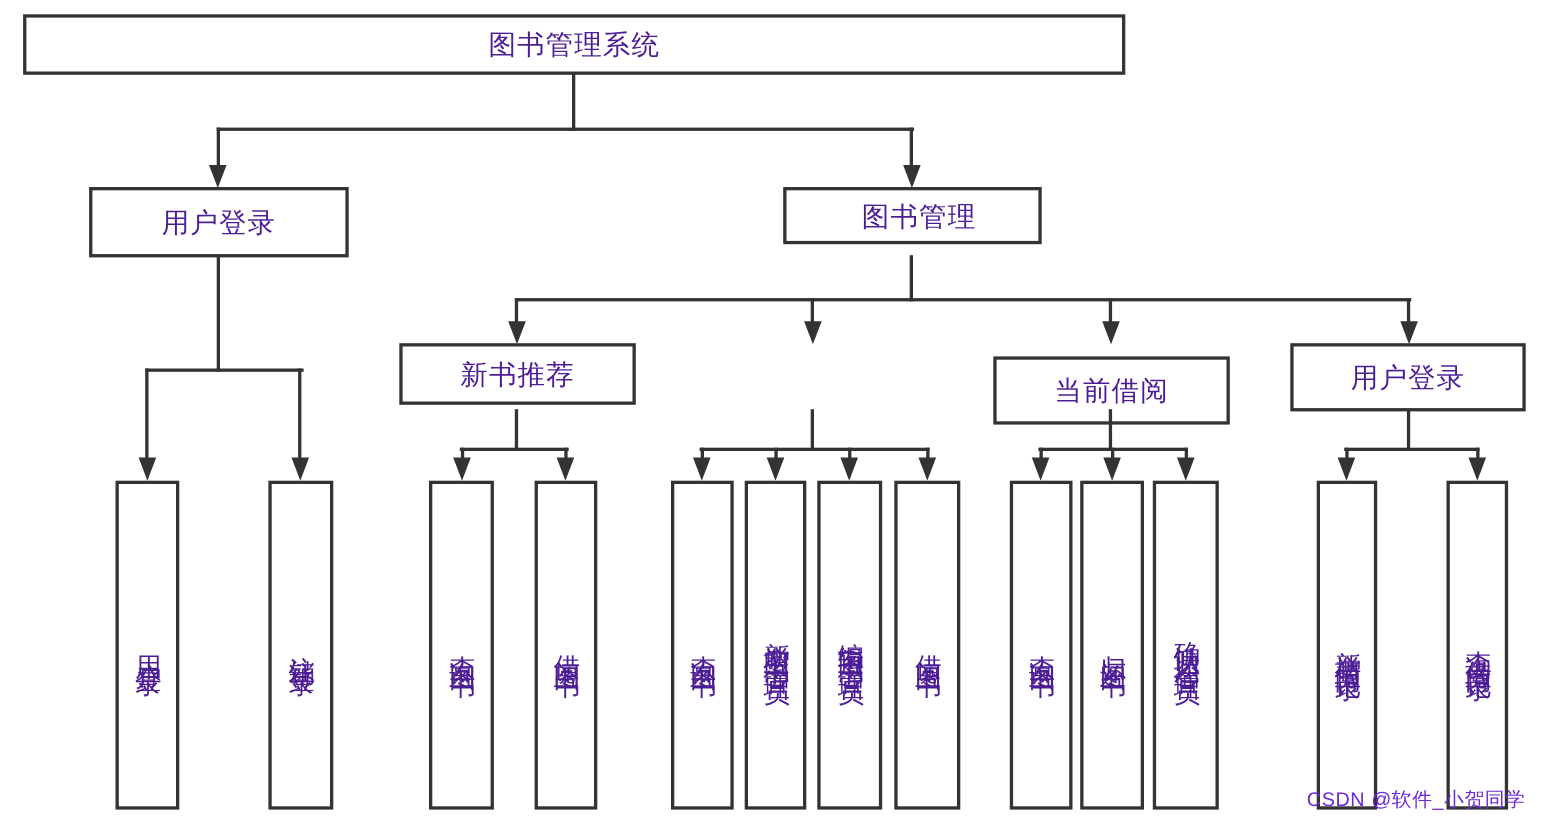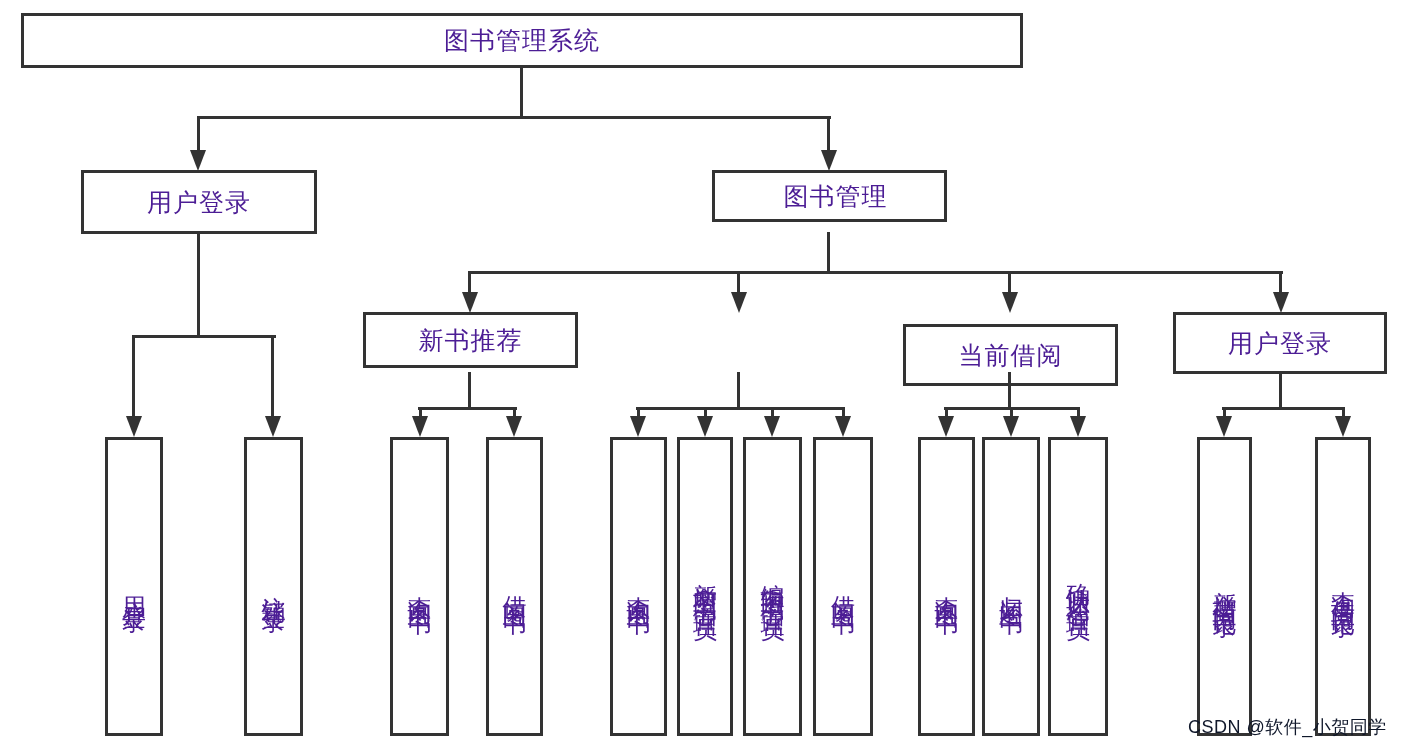--- a/index.html
+++ b/index.html
@@ -41,21 +41,21 @@
     width: 0; height: 0;
     border-left: 8px solid transparent;
     border-right: 8px solid transparent;
     border-top: 21px solid #333333;
   }
   .watermark {
     position: absolute;
     left: 1188px;
     top: 715px;
     font-size: 18px;
-    color: #0f172a;
+    color: #6d28d9;
     letter-spacing: 0.5px;
     white-space: nowrap;
   }
 </style>
 </head>
 <body>
 
 <div id="canvas">
 
   <div class="box" style="left:21px; top:13px; width:1002px; height:55px;">

